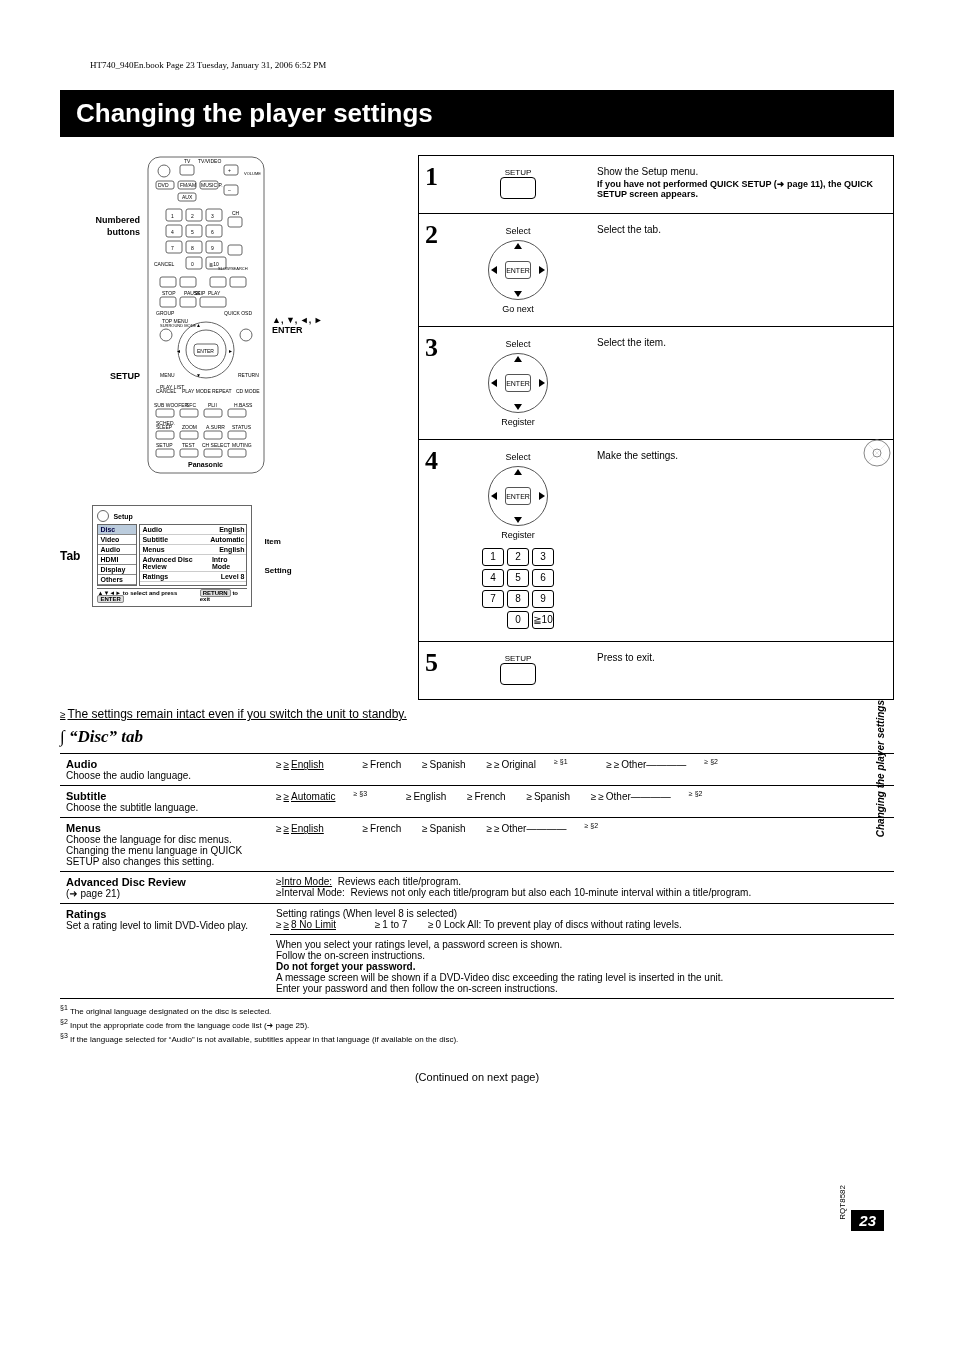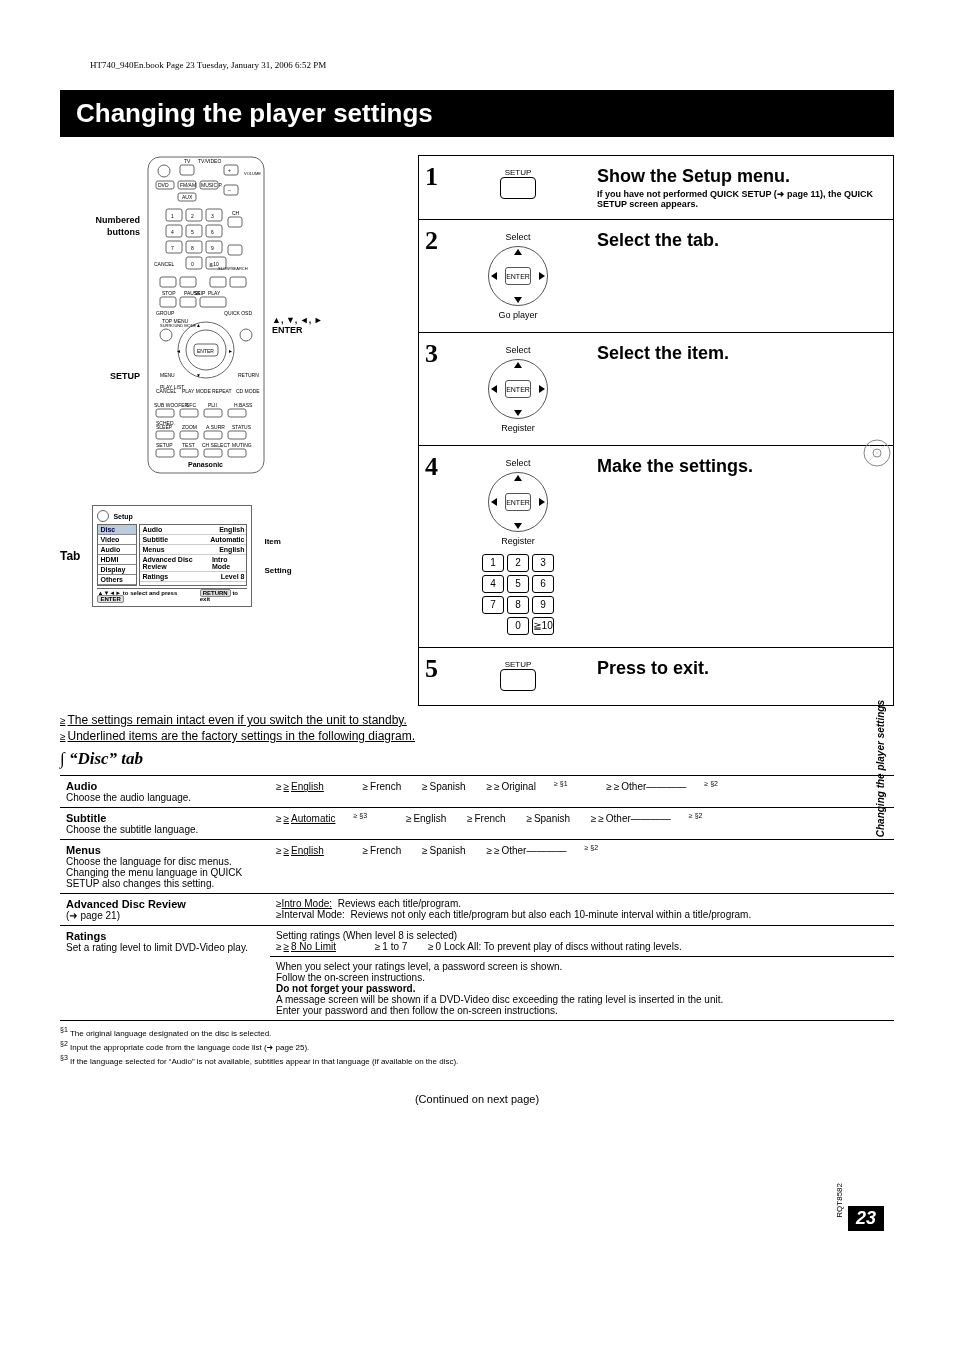--- a/index.html
+++ b/index.html
@@ -25,21 +25,21 @@
   .setup-items { flex:1; border:1px solid #666;}
   .setup-items .row { display:flex; justify-content:space-between; padding:1px 2px; border-bottom:1px solid #ccc;}
   .setup-footer { font-size:6px; margin-top:2px; border-top:1px solid #666; padding-top:1px; display:flex; justify-content:space-between;}
   .setup-footer .btn { background:#ddd; border:1px solid #888; border-radius:2px; padding:0 2px;}
   .callouts-right { font-size: 8px; font-weight: bold; padding-left: 4px;}
   .step { display: flex; border-bottom: 1px solid #000; }
   .step:last-child { border-bottom: none; }
   .step-num { width: 24px; font-family: "Times New Roman", serif; font-size: 26px; font-weight: bold; padding: 6px 0 0 6px; }
   .step-graphic { width: 150px; padding: 12px 4px 12px 4px; text-align: center; font-size: 9px; }
   .step-text { flex: 1; padding: 10px 10px 10px 4px; font-size: 10px; }
-  .step-text .head { font-size: 18px; font-weight: bold; margin-bottom: 2px; }
+  .step-text .head { font-size: 10px; font-weight: normal; margin-bottom: 2px; }
   .small { font-size: 9px; }
   .btn-box { display:inline-block; width:36px; height:22px; border:1.5px solid #000; border-radius:4px; background:#fff;}
   .enter-ring { position:relative; width:60px; height:60px; margin:4px auto;}
   .enter-ring .ring { position:absolute; inset:0; border:1px solid #555; border-radius:50%;}
   .enter-ring .sq { position:absolute; left:50%; top:50%; transform:translate(-50%,-50%); width:26px; height:18px; border:1px solid #555; border-radius:3px; font-size:7px; line-height:18px; text-align:center;}
   .arrow-up, .arrow-down, .arrow-l, .arrow-r { position:absolute; width:0; height:0; }
   .arrow-up { left:50%; top:3px; transform:translateX(-50%); border-left:4px solid transparent; border-right:4px solid transparent; border-bottom:6px solid #000;}
   .arrow-down { left:50%; bottom:3px; transform:translateX(-50%); border-left:4px solid transparent; border-right:4px solid transparent; border-top:6px solid #000;}
   .arrow-l { top:50%; left:3px; transform:translateY(-50%); border-top:4px solid transparent; border-bottom:4px solid transparent; border-right:6px solid #000;}
   .arrow-r { top:50%; right:3px; transform:translateY(-50%); border-top:4px solid transparent; border-bottom:4px solid transparent; border-left:6px solid #000;}
@@ -59,21 +59,21 @@
   table.settings .lbl b { font-size:11px;}
   .opts span { margin-right:18px; white-space:nowrap;}
   .opts span::before { content:"≥"; margin-right:2px;}
   .u { text-decoration:underline;}
   .footnotes { font-size:8px; margin-top:4px; line-height:1.3;}
   .sup { font-size:7px; vertical-align:super;}
   .continued { text-align:center; font-size:11px; margin-top:26px;}
   .side-label { position:absolute; right:68px; top:700px; font-size:10px; font-style:italic; font-weight:bold; writing-mode:vertical-rl; transform:rotate(180deg);}
   .page-footer { position:absolute; right:70px; bottom:120px; text-align:right;}
   .page-footer .code { font-size:8px; writing-mode:vertical-rl; transform:rotate(180deg); display:inline-block; margin-bottom:6px;}
-  .page-footer .num { background:#000; color:#fff; font-size:18px; font-style:italic; font-weight:bold; display:inline-block; padding:2px 8px;}
+  .page-footer .num { background:#000; color:#fff; font-size:15px; font-style:italic; font-weight:bold; display:inline-block; padding:2px 8px;}
   #remote-svg rect, #remote-svg circle { stroke:#666; fill:#fff;}
   #remote-svg text { font-size:5px; fill:#000; font-family:Arial;}
   .sel-lbl { font-size:9px; margin-bottom:0;}
   .reg-lbl { font-size:9px; margin-top:2px;}
   .spacer-keypad { margin-top:8px;}
   .setup-callout-l { font-size:12px; font-weight:bold; text-align:right; padding-right:4px; align-self:center;}
   .disc-icon { position:absolute; right:62px; top:438px; width:30px; height:30px;}
 </style>
 </head>
 <body>
@@ -296,21 +296,21 @@
         <div class="step-graphic">
           <div class="sel-lbl">Select</div>
           <div class="enter-ring">
             <div class="ring"></div>
             <div class="arrow-up"></div>
               <div class="arrow-down"></div>
             <div class="arrow-l dim"></div>
               <div class="arrow-r dim"></div>
             <div class="sq">ENTER</div>
           </div>
-          <div class="reg-lbl">Go player</div>
+          <div class="reg-lbl">Go next</div>
         </div>
         <div class="step-text">
             <div class="head">Select the tab.</div>
           </div>
       </div>
 
       <div class="step">
         <div class="step-num">3</div>
         <div class="step-graphic">
           <div class="sel-lbl">Select</div>
@@ -372,23 +372,20 @@
             <div class="head">Press to exit.</div>
           </div>
       </div>
     </div>
   </div>
 
   <div class="notes">
     <div class="row">
         <span class="bullet-dot">The settings remain intact even if you switch the unit to standby.</span>
       </div>
-    <div class="row">
-        <span class="bullet-dot">Underlined items are the factory settings in the following diagram.</span>
-      </div>
   </div>
 
 
   <div class="section-title">“Disc” tab</div>
 
   <table class="settings">
     <tbody>
         <tr>
       <td class="lbl"><b>Audio</b><br><span>Choose the audio language.</span></td>
       <td class="opts">

